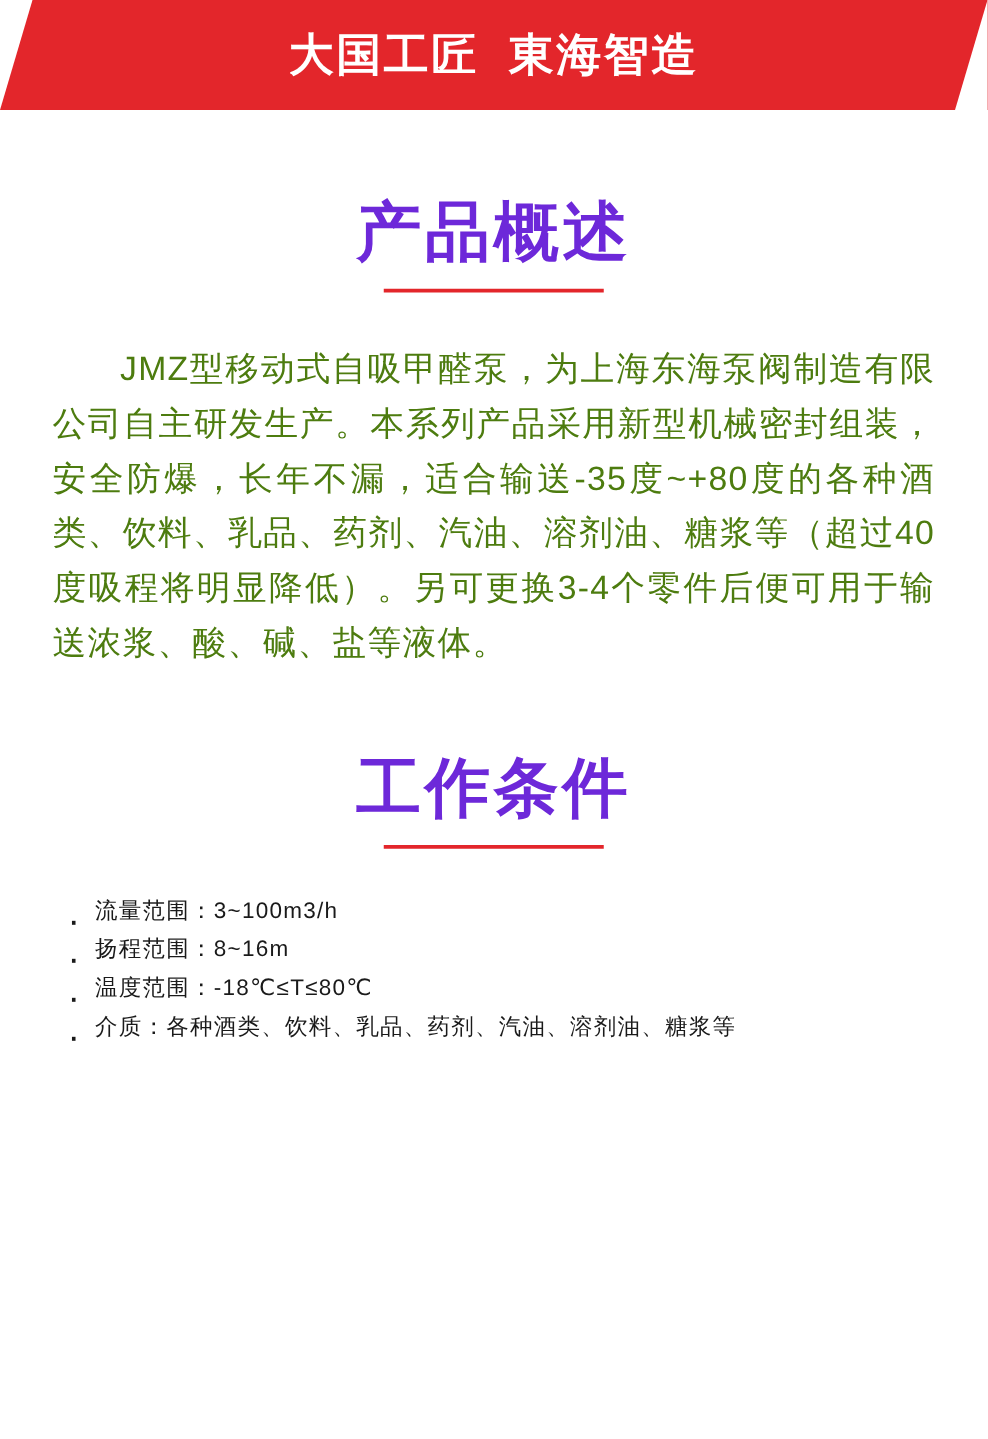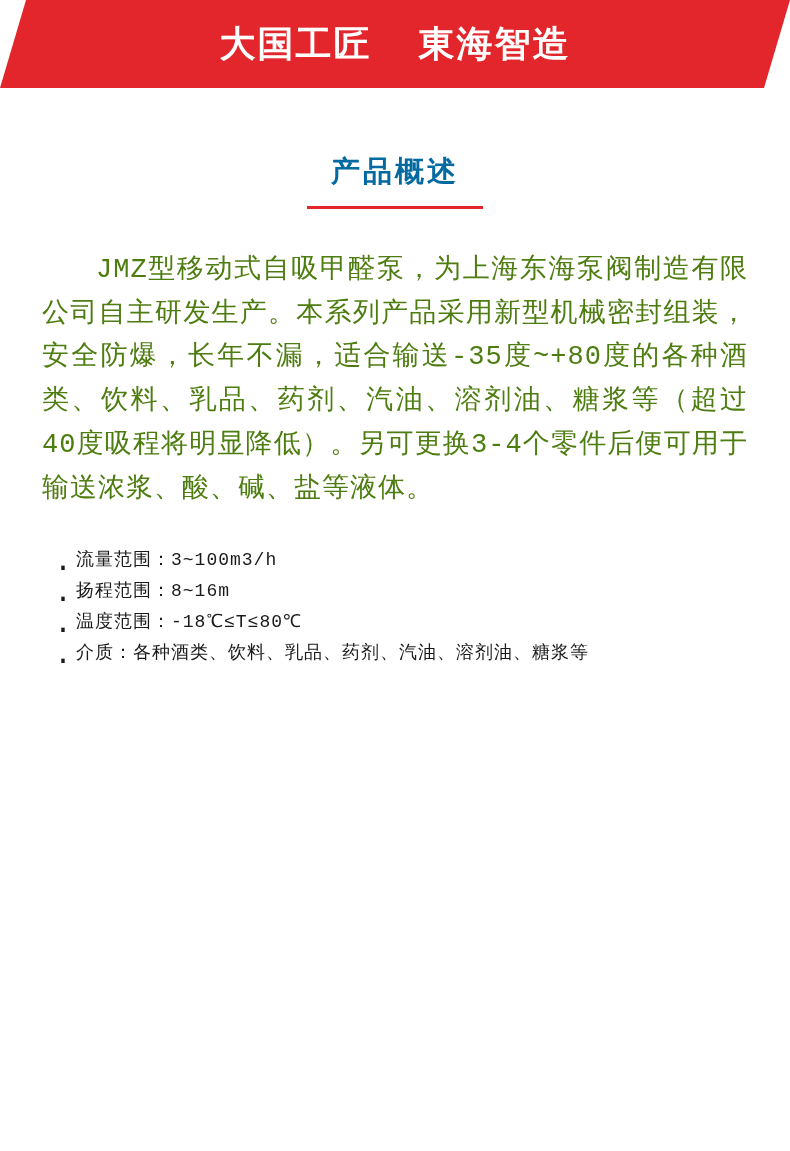--- a/index.html
+++ b/index.html
@@ -13,21 +13,20 @@
     font-family: "Liberation Sans", "DejaVu Sans", sans-serif;
     color: #000000;
     overflow: hidden;
   }
 
   .page {
     position: relative;
     width: 790px;
     height: 1151px;
     box-sizing: border-box;
-    font-family: Liberation Mono, monospace;
   }
 
   
   .banner {
     position: relative;
     width: 790px;
     height: 88px;
     background: #e3262b;
     display: flex;
     align-items: center;
@@ -69,23 +68,23 @@
   }
 
   .section-heading {
     text-align: center;
     margin-top: 70px;
   }
   .section-heading.second {
     margin-top: 66px;
   }
   .section-title {
-    font-size: 29px;
+    font-size: 52px;
     font-weight: bold;
-    color: #0369a1;
+    color: #6d28d9;
     letter-spacing: 3px;
     line-height: 1.1;
   }
   .section-rule {
     width: 176px;
     height: 3px;
     background: #e3262b;
     margin: 16px auto 0 auto;
   }
 
@@ -137,20 +136,24 @@
 
   <div class="content">
 
     <div class="section-heading">
       <div class="section-title">产品概述</div>
       <div class="section-rule"></div>
     </div>
 
     <p class="paragraph">JMZ型移动式自吸甲醛泵，为上海东海泵阀制造有限公司自主研发生产。本系列产品采用新型机械密封组装，安全防爆，长年不漏，适合输送-35度~+80度的各种酒类、饮料、乳品、药剂、汽油、溶剂油、糖浆等（超过40度吸程将明显降低）。另可更换3-4个零件后便可用于输送浓浆、酸、碱、盐等液体。</p>
 
+    <div class="section-heading second">
+      <div class="section-title">工作条件</div>
+      <div class="section-rule"></div>
+    </div>
 
     <ul class="spec-list">
       <li>流量范围：3~100m3/h</li>
       <li>扬程范围：8~16m</li>
       <li>温度范围：-18℃≤T≤80℃</li>
       <li>介质：各种酒类、饮料、乳品、药剂、汽油、溶剂油、糖浆等</li>
     </ul>
 
   </div>
 </div>

